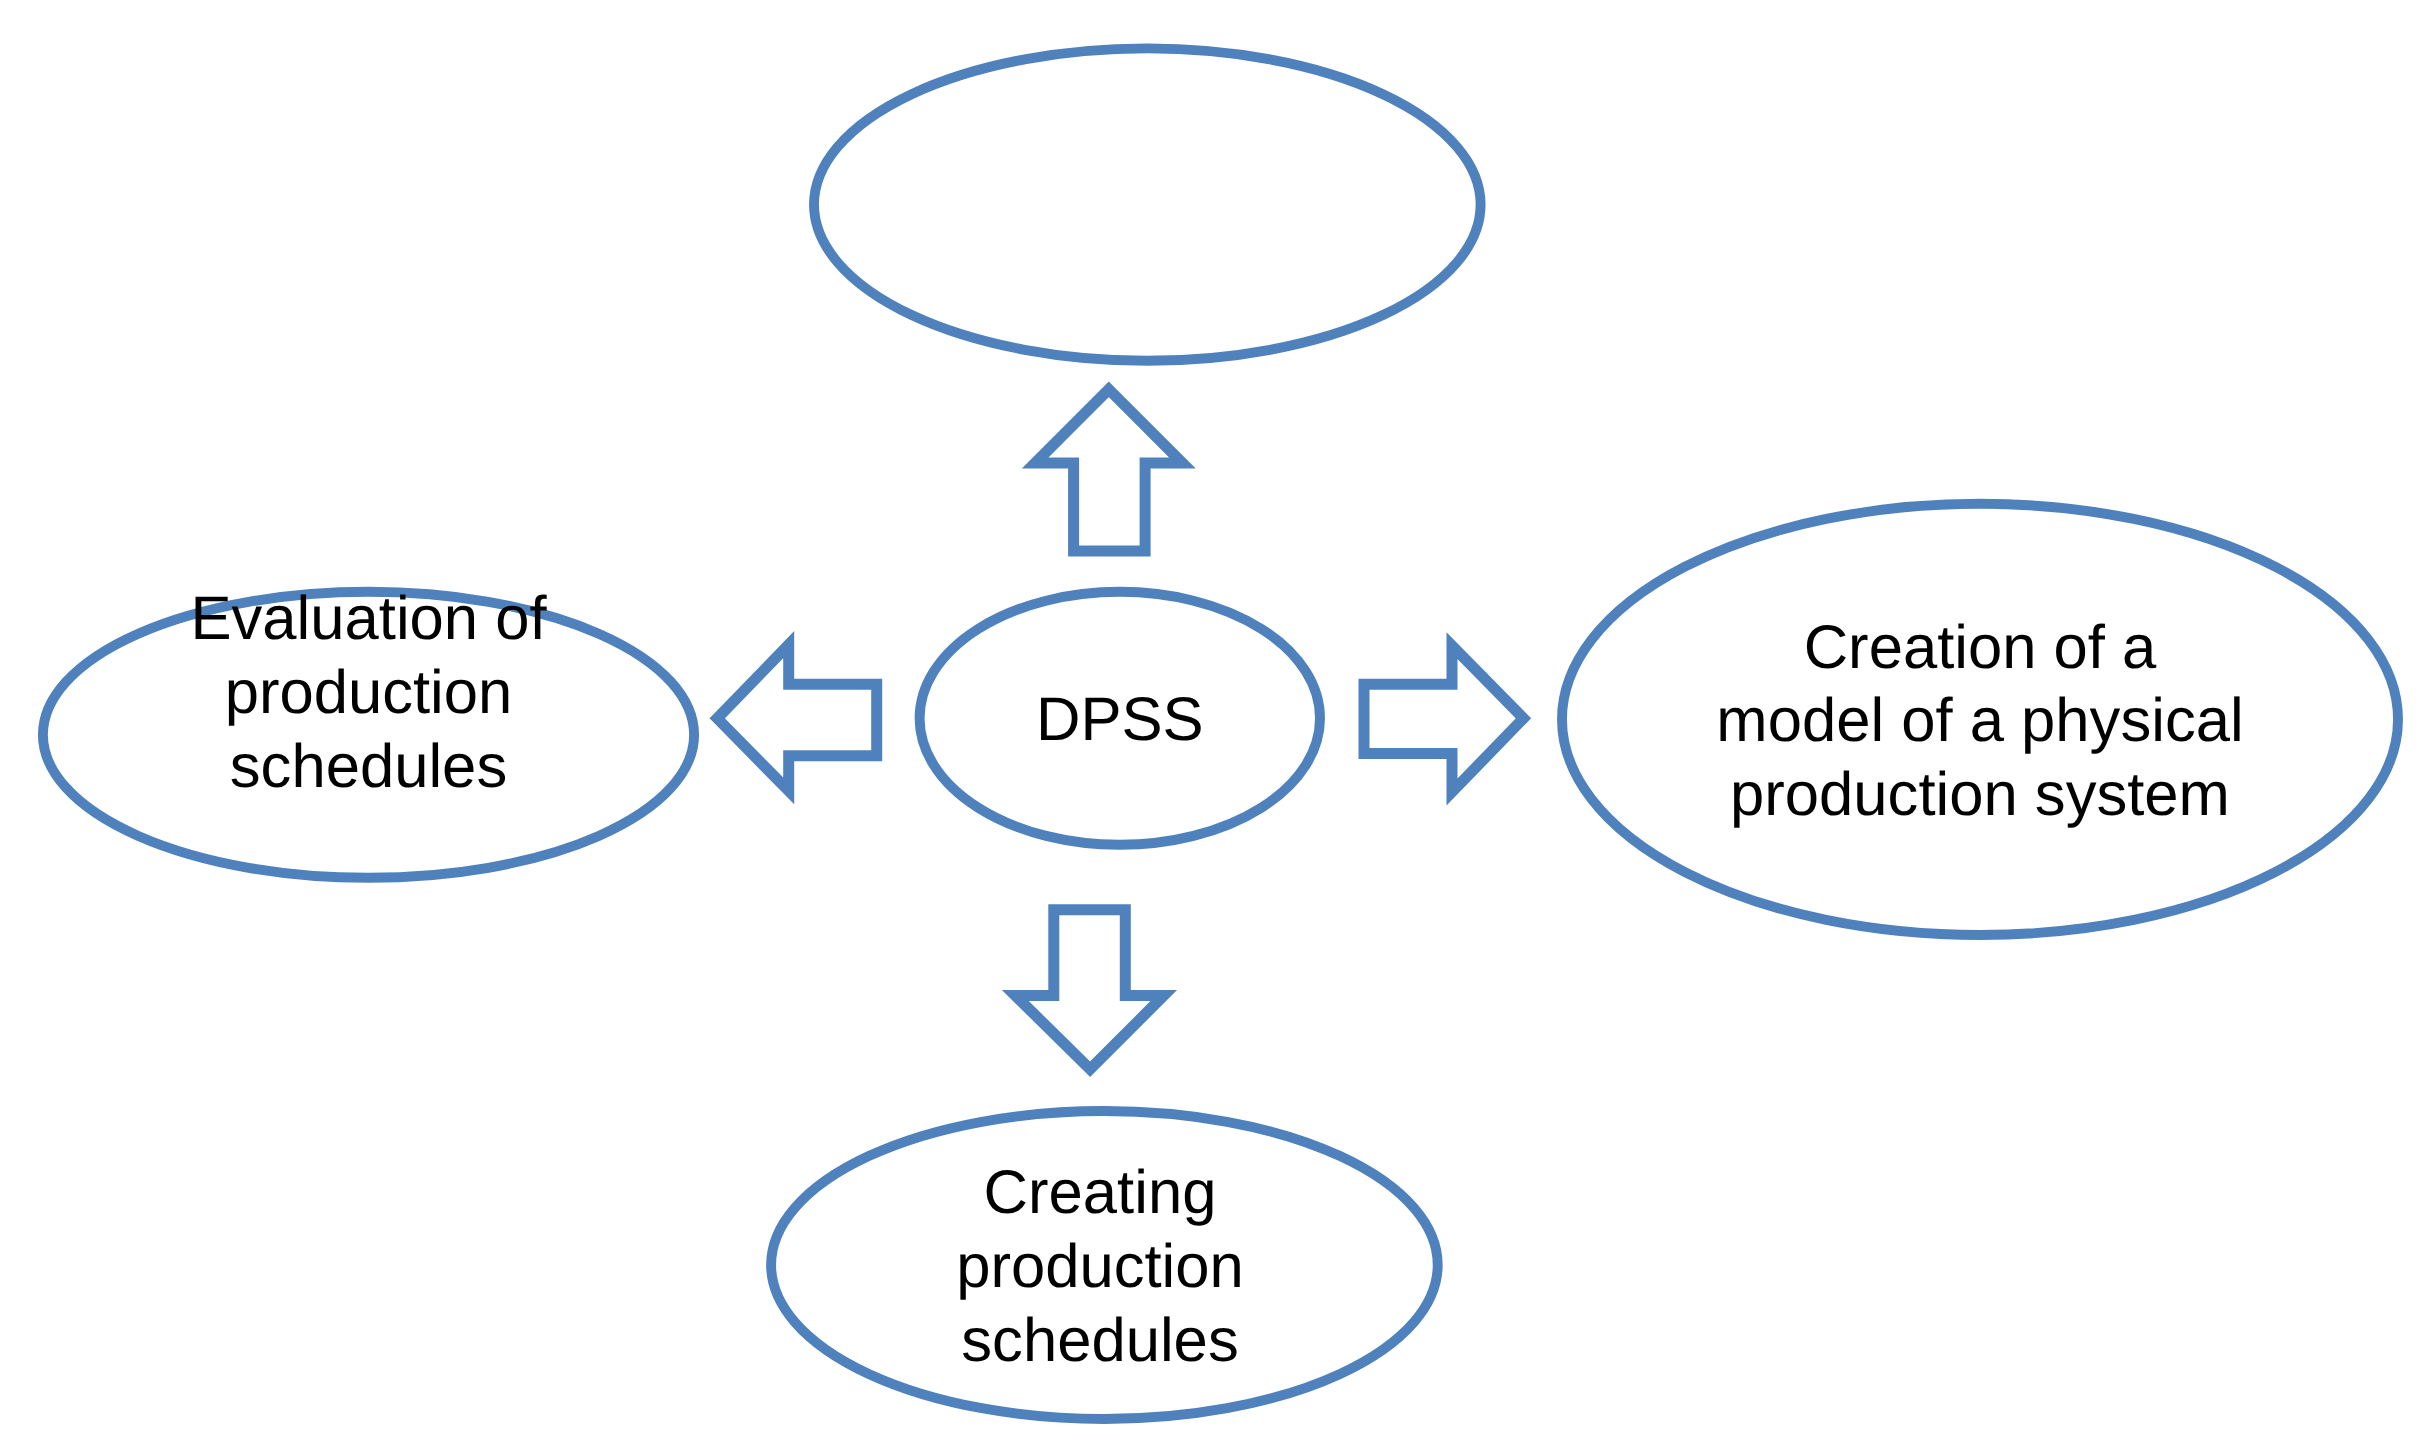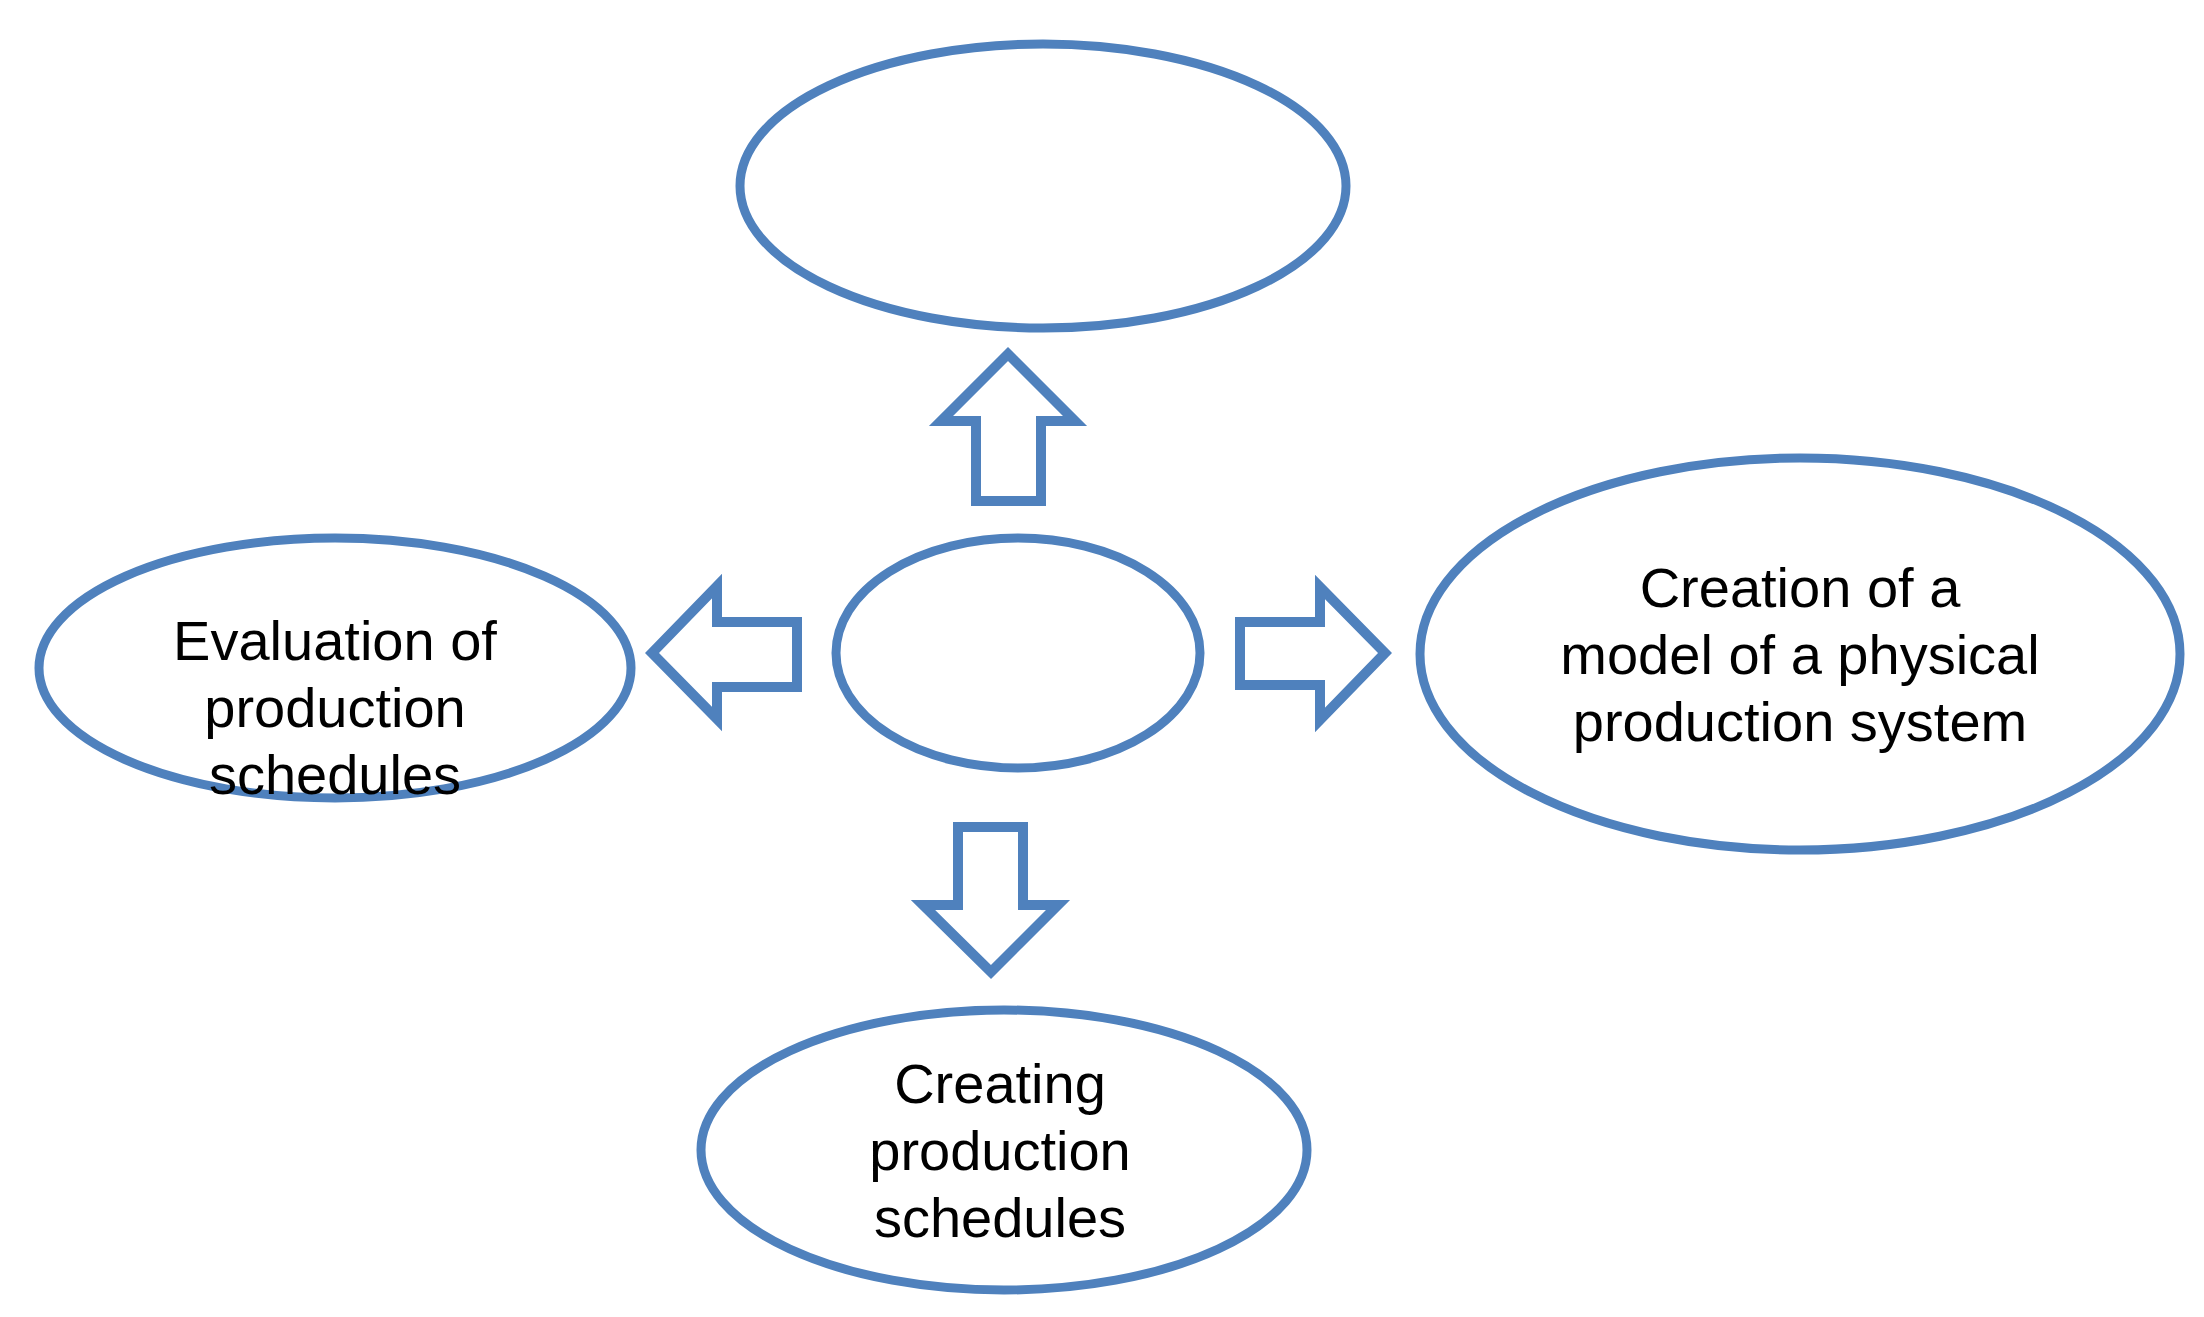--- a/index.html
+++ b/index.html
@@ -35,21 +35,21 @@
     display: flex;
     align-items: center;
     justify-content: center;
     text-align: center;
     white-space: pre-line;
     color: var(--text);
     font-size: 56px;
     line-height: 67px;
   }
   .label.top    { left: 1043px; top: 186px;  width: 640px; height: 290px; }
-  .label.left   { left: 335px;  top: 707px;  width: 560px; height: 270px; }
+  .label.left   { left: 335px;  top: 628px;  width: 560px; height: 270px; }
   .label.center { left: 1018px; top: 653px;  width: 370px; height: 240px; }
   .label.right  { left: 1800px; top: 654px;  width: 740px; height: 400px; }
   .label.bottom { left: 1000px; top: 1150px; width: 600px; height: 290px; }
 </style>
 </head>
 <body>
 
 <div class="canvas">
 
   <svg class="shapes" viewBox="0 0 2204 1317" xmlns="http://www.w3.org/2000/svg">
@@ -62,20 +62,21 @@
 
     <polygon points="1008,354 1075,421 1041,421 1041,501 976,501 976,421 941,421"></polygon>
     <polygon points="958,827 1023,827 1023,905 1058,905 991,972 923,905 958,905"></polygon>
     <polygon points="652,653 717,586 717,622 797,622 797,687 717,687 717,719"></polygon>
     <polygon points="1240,622 1320,622 1320,587 1385,653 1320,720 1320,685 1240,685"></polygon>
   </svg>
 
   <div class="label left">Evaluation of
 production
 schedules</div>
+  <div class="label center">DPSS</div>
   <div class="label right">Creation of a
 model of a physical
 production system</div>
   <div class="label bottom">Creating
 production
 schedules</div>
 
 </div>
 
 </body></html>

